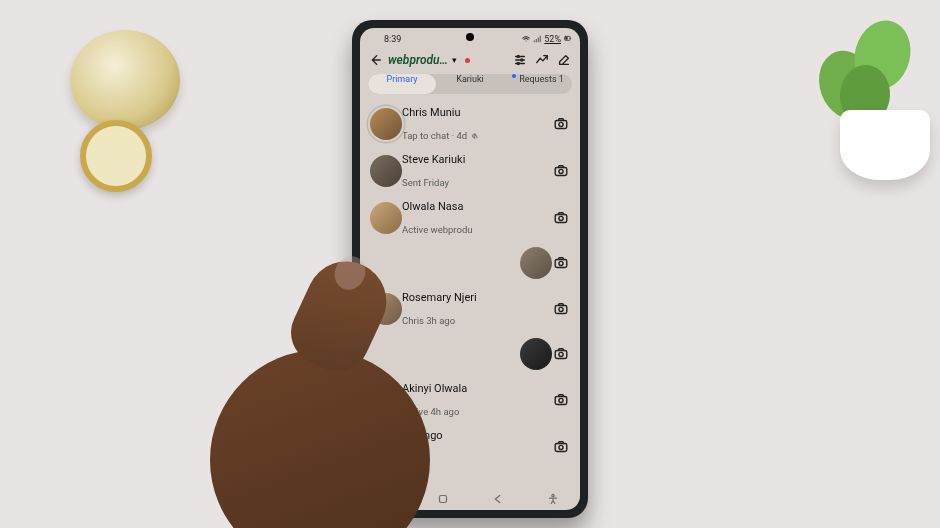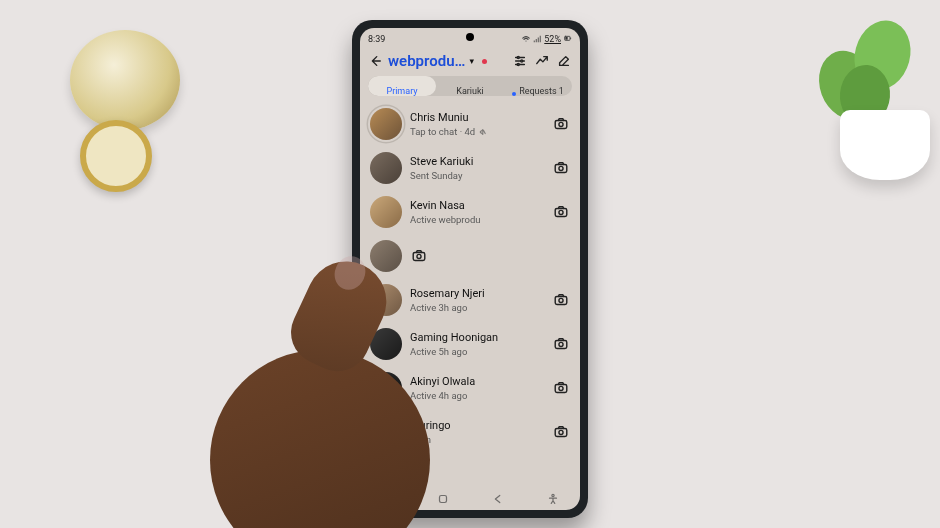--- a/index.html
+++ b/index.html
@@ -15,45 +15,45 @@
   .leaves{position:absolute;right:20px;top:10px;width:110px;height:120px;}
   .leaf{position:absolute;border-radius:50%;background:#6fae4a;}
   .leaf.l1{left:10px;top:40px;width:55px;height:70px;transform:rotate(-20deg);}
   .leaf.l2{left:45px;top:10px;width:55px;height:70px;transform:rotate(15deg);background:#7bbf57;}
   .leaf.l3{left:30px;top:55px;width:50px;height:60px;transform:rotate(5deg);background:#5e9c3e;}
   
   .phone{position:absolute;left:352px;top:20px;width:236px;height:498px;border-radius:20px;background:#1e2225;box-shadow:0 14px 22px rgba(0,0,0,.35);}
   .screen{position:absolute;left:8px;top:8px;right:8px;bottom:8px;border-radius:14px;background:#d8d1cb;overflow:hidden;display:flex;flex-direction:column;}
   .punch{position:absolute;left:50%;top:5px;width:8px;height:8px;margin-left:-4px;border-radius:50%;background:#000;}
   
-  .status{display:flex;align-items:center;justify-content:space-between;height:18px;padding:2px 8px 0 8px;font-size:9px;color:#1b1b1b;}
+  .status{display:flex;align-items:center;justify-content:space-between;height:18px;padding:2px 8px 0 8px;font-size:9px;color:#1b1b1b;margin-left:16px;}
   .status .right{display:flex;gap:3px;align-items:center;text-decoration:underline;}
   .sicon{width:8px;height:8px;display:inline-block;}
   
   .header{display:flex;align-items:center;gap:6px;padding:4px 8px 6px 8px;}
   .back{width:14px;height:14px;display:flex;align-items:center;justify-content:center;}
-  .title{font-weight:600;font-size:15px;color:#1d4ed8;}
+  .title{font-weight:600;font-size:12px;color:#14532d;font-style:italic;}
   .chev{font-size:9px;color:#111;margin-left:-2px;}
   .dot{width:5px;height:5px;border-radius:50%;background:#e0374e;display:inline-block;margin-left:2px;}
   .hspacer{flex:1;}
   .hicon{width:16px;height:16px;display:flex;align-items:center;justify-content:center;}
   
   .tabs{display:flex;gap:0;margin:0 8px 6px 8px;background:#c7c1bb;border-radius:11px;overflow:hidden;height:20px;}
-  .tab{flex:1;display:flex;align-items:flex-end;justify-content:center;font-size:9px;color:#333;}
+  .tab{flex:1;display:flex;align-items:flex-start;justify-content:center;font-size:9px;color:#333;}
   .tab.active{background:#e7e2dc;color:#2962ff;border-radius:11px;margin:0;}
   .tab .bluedot{width:4px;height:4px;border-radius:50%;background:#2962ff;display:inline-block;margin-right:3px;}
   
   .list{flex:1;overflow:hidden;}
-  .row{display:flex;align-items:center;padding:6px 10px;gap:8px;}
+  .row{display:flex;align-items:center;padding:6px 10px;gap:0;justify-content:flex-end;}
   .avatar{width:32px;height:32px;border-radius:50%;background:#9a8f86;position:relative;flex:0 0 32px;}
   .avatar.story{box-shadow:0 0 0 2px #d8d1cb,0 0 0 3.5px #bdb6af;}
   .presence{position:absolute;right:-1px;bottom:-1px;width:8px;height:8px;border-radius:50%;background:#2ecc40;border:2px solid #d8d1cb;}
   .txt{flex:1;min-width:0;}
   .name{font-size:11px;color:#111;}
-  .sub{font-size:9.5px;color:#5a5a5a;margin-top:2px;display:flex;align-items:center;gap:3px;}
+  .sub{font-size:9.5px;color:#5a5a5a;margin-top:11px;display:flex;align-items:center;gap:3px;}
   .mute{width:8px;height:8px;opacity:.6;}
   .cam{width:18px;height:18px;display:flex;align-items:center;justify-content:center;flex:0 0 18px;}
   
   .navbar{height:22px;display:flex;align-items:center;justify-content:space-around;border-top:0;}
   .nicon{width:16px;height:16px;display:flex;align-items:center;justify-content:center;opacity:.7;}
   
   .finger{position:absolute;left:240px;top:250px;width:200px;height:260px;pointer-events:none;}
   .thumb{position:absolute;left:60px;top:10px;width:80px;height:110px;border-radius:50px 50px 40px 40px;background:linear-gradient(160deg,#7a4d30,#5c3a24);transform:rotate(25deg);}
   .nail{position:absolute;left:95px;top:6px;width:30px;height:34px;border-radius:50%;background:#caa;opacity:.35;transform:rotate(25deg);}
   .hand{position:absolute;left:-30px;top:100px;width:220px;height:220px;border-radius:50%;background:linear-gradient(160deg,#6b4228,#4e301d);}
@@ -183,35 +183,35 @@
               <path class="stroke" d="M6 5l1-2h4l1 2"></path>
               <circle cx="9" cy="9.5" r="2.3" class="stroke"></circle>
             </svg>
           </div>
       </div>
 
       <div class="row">
         <div class="avatar av2"></div>
         <div class="txt">
           <div class="name">Steve Kariuki</div>
-          <div class="sub">Sent Sunday</div>
+          <div class="sub">Sent Friday</div>
         </div>
         <div class="cam">
             <svg viewBox="0 0 18 18" width="16" height="16">
               <rect x="2.5" y="5" width="13" height="9" rx="2" class="stroke"></rect>
               <path class="stroke" d="M6 5l1-2h4l1 2"></path>
               <circle cx="9" cy="9.5" r="2.3" class="stroke"></circle>
             </svg>
           </div>
       </div>
 
       <div class="row">
         <div class="avatar av3"></div>
         <div class="txt">
-          <div class="name">Kevin Nasa</div>
+          <div class="name">Olwala Nasa</div>
           <div class="sub">Active webprodu</div>
         </div>
         <div class="cam">
             <svg viewBox="0 0 18 18" width="16" height="16">
               <rect x="2.5" y="5" width="13" height="9" rx="2" class="stroke"></rect>
               <path class="stroke" d="M6 5l1-2h4l1 2"></path>
               <circle cx="9" cy="9.5" r="2.3" class="stroke"></circle>
             </svg>
           </div>
       </div>
@@ -225,37 +225,33 @@
               <circle cx="9" cy="9.5" r="2.3" class="stroke"></circle>
             </svg>
           </div>
       </div>
 
 
       <div class="row">
         <div class="avatar av6"></div>
         <div class="txt">
           <div class="name">Rosemary Njeri</div>
-          <div class="sub">Active 3h ago</div>
+          <div class="sub">Chris 3h ago</div>
         </div>
         <div class="cam">
             <svg viewBox="0 0 18 18" width="16" height="16">
               <rect x="2.5" y="5" width="13" height="9" rx="2" class="stroke"></rect>
               <path class="stroke" d="M6 5l1-2h4l1 2"></path>
               <circle cx="9" cy="9.5" r="2.3" class="stroke"></circle>
             </svg>
           </div>
       </div>
 
       <div class="row">
         <div class="avatar av7"></div>
-        <div class="txt">
-          <div class="name">Gaming Hoonigan</div>
-          <div class="sub">Active 5h ago</div>
-        </div>
         <div class="cam">
             <svg viewBox="0 0 18 18" width="16" height="16">
               <rect x="2.5" y="5" width="13" height="9" rx="2" class="stroke"></rect>
               <path class="stroke" d="M6 5l1-2h4l1 2"></path>
               <circle cx="9" cy="9.5" r="2.3" class="stroke"></circle>
             </svg>
           </div>
       </div>
 
       <div class="row">

